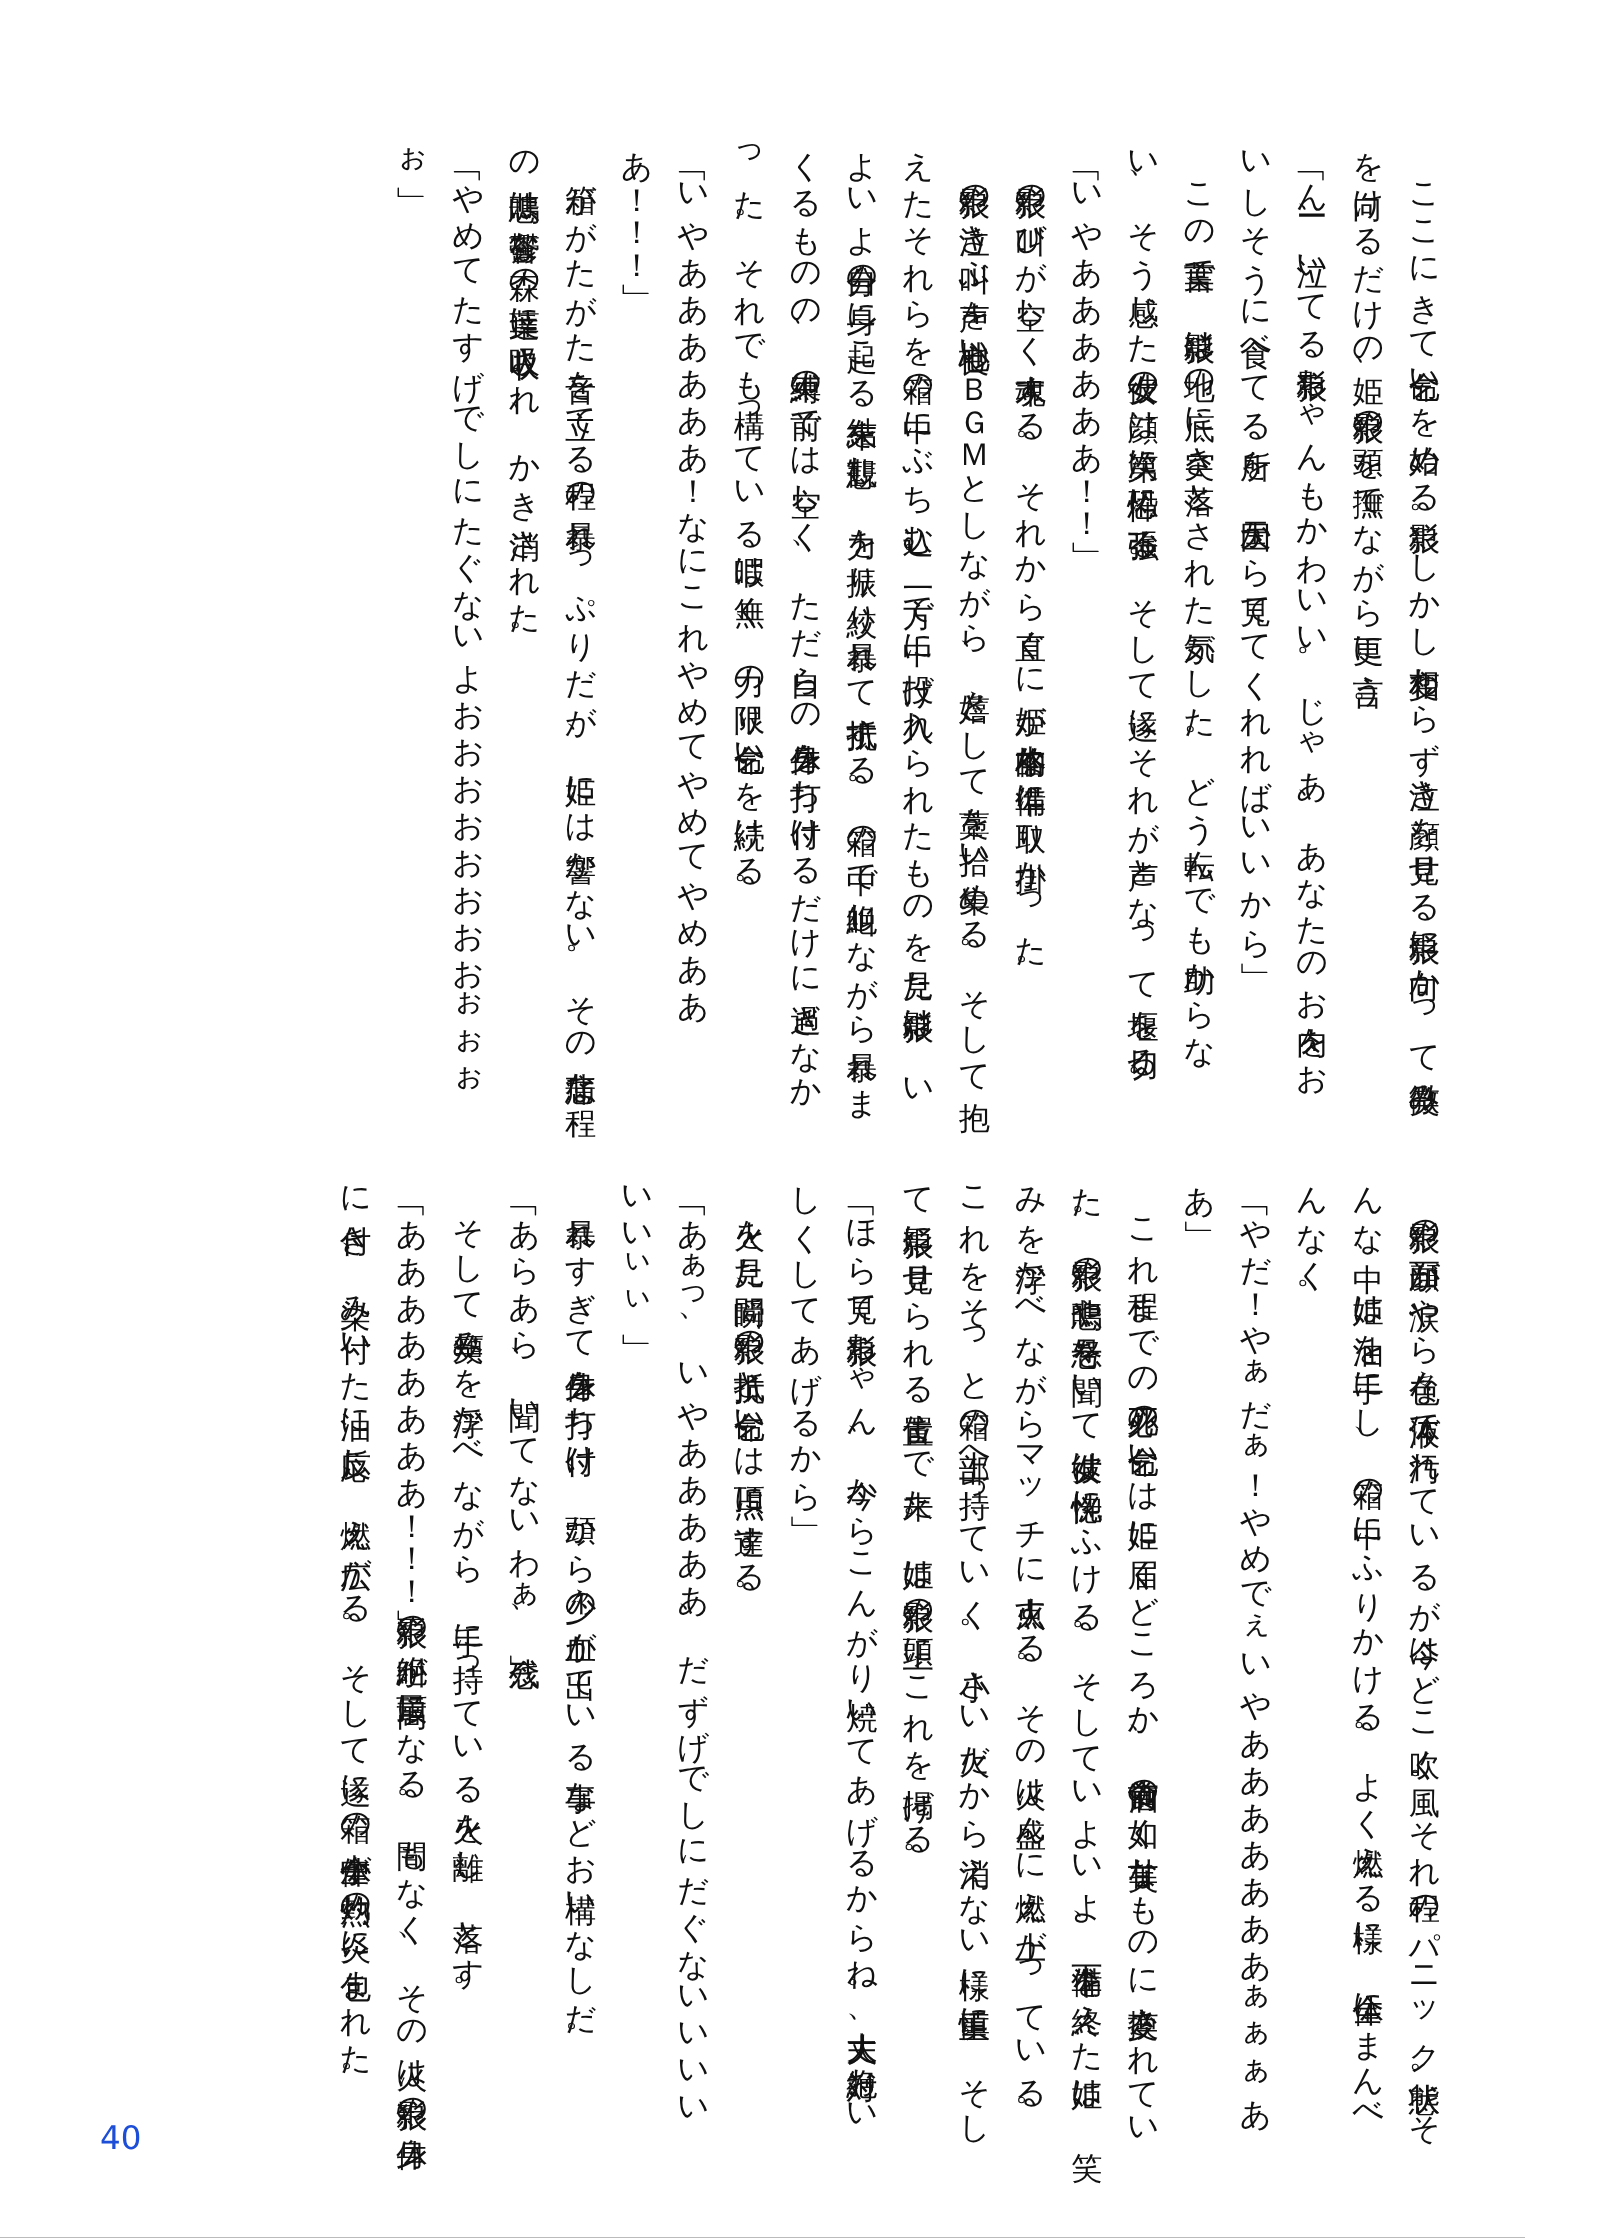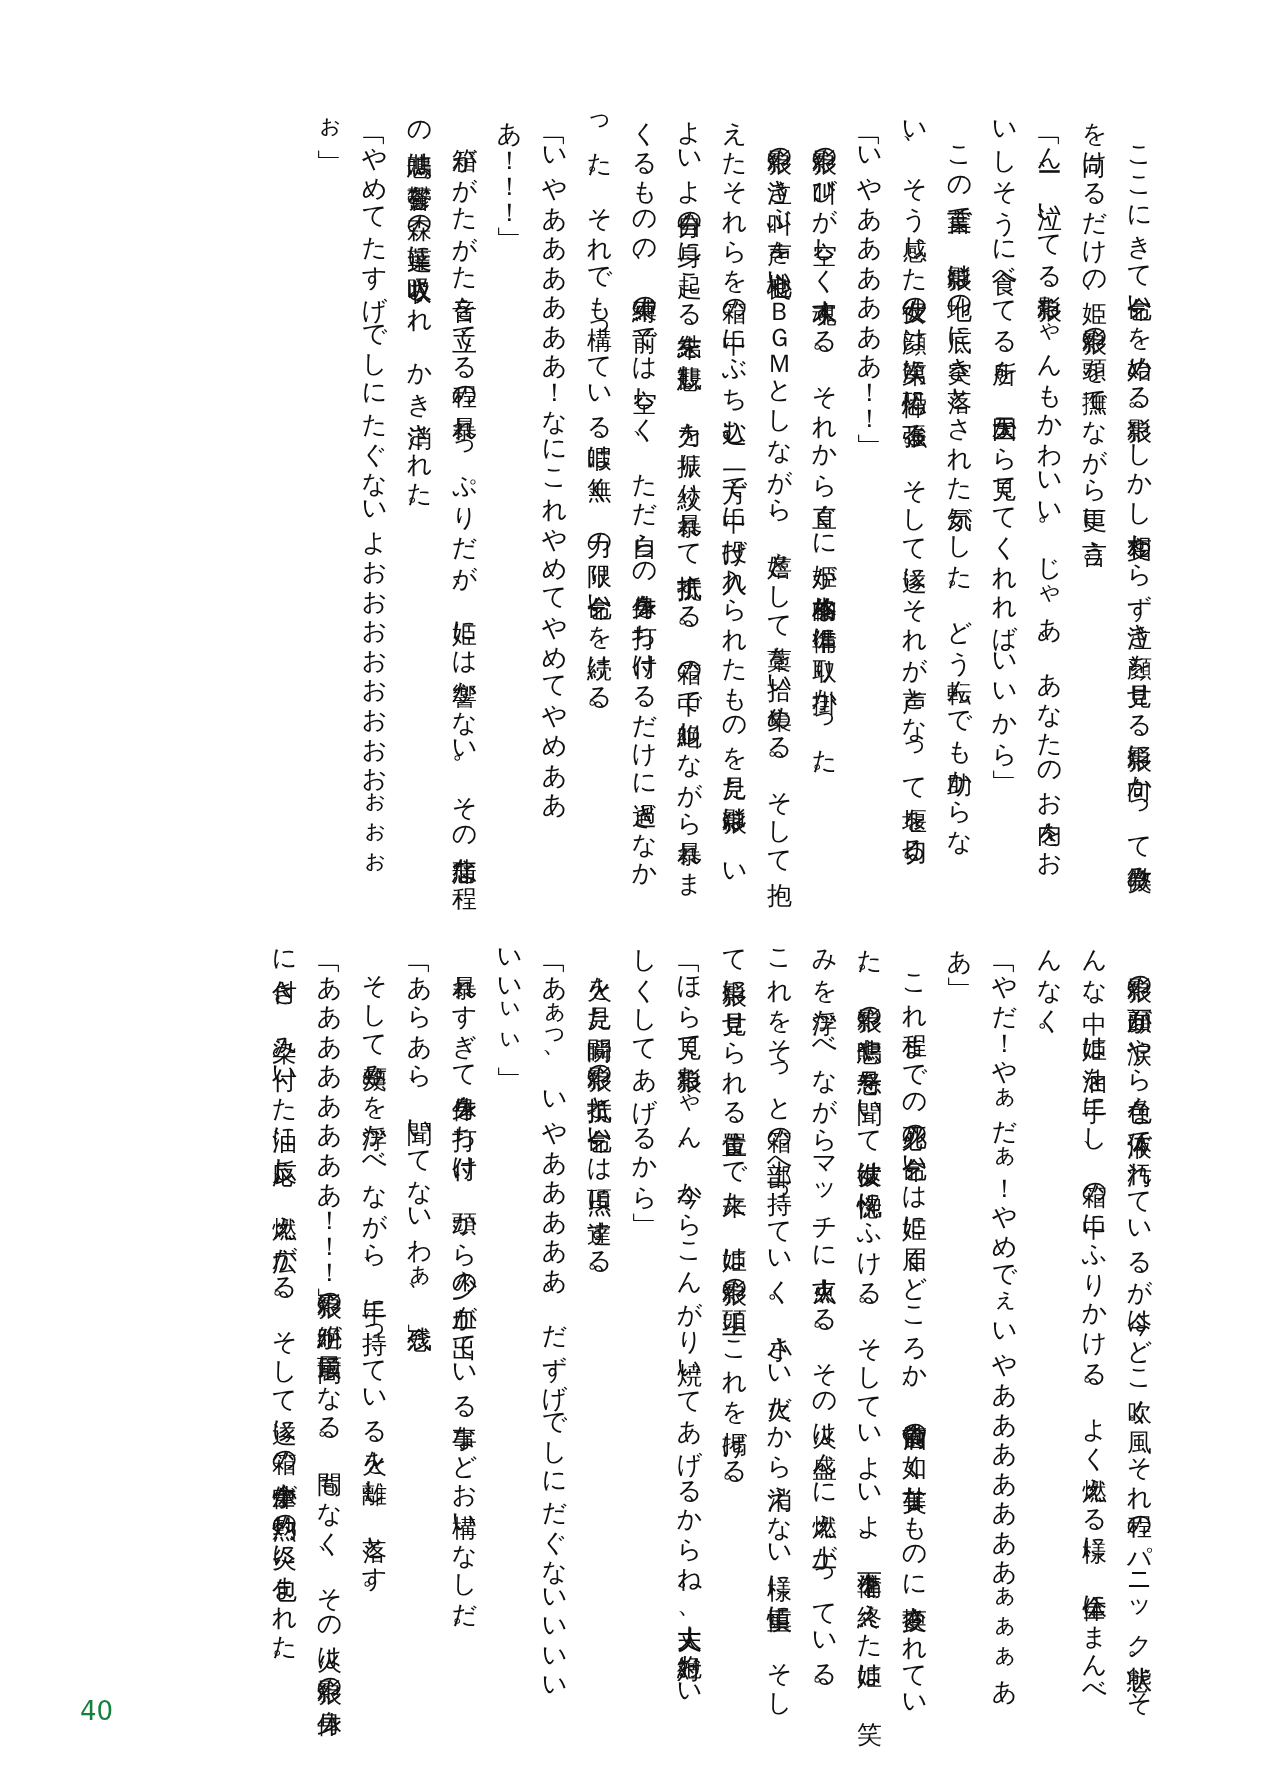--- a/index.html
+++ b/index.html
@@ -34,21 +34,21 @@
     margin: 0;
     padding: 0;
     text-indent: 1em;
   }
   .page-number {
     position: absolute;
     left: 80px;
     top: 1696px;
     font-family: "DejaVu Sans", "Liberation Sans", sans-serif;
     font-size: 26px;
-    color: #15803d;
+    color: #1d4ed8;
     text-align: right;
   }
 </style>
 </head>
 <body>
 
 <div class="page">
 
   <div class="dan dan-upper">
     <p>ここにきて命乞いを始める影狼。しかし相変わらず泣き顔を見せる影狼に向かって微笑みを向けるだけの姫、影狼の頭を撫でながら更に言う。</p>

